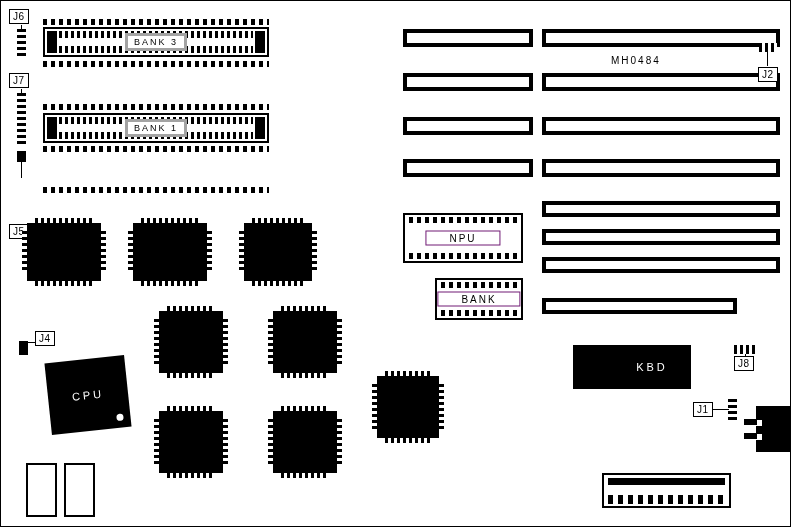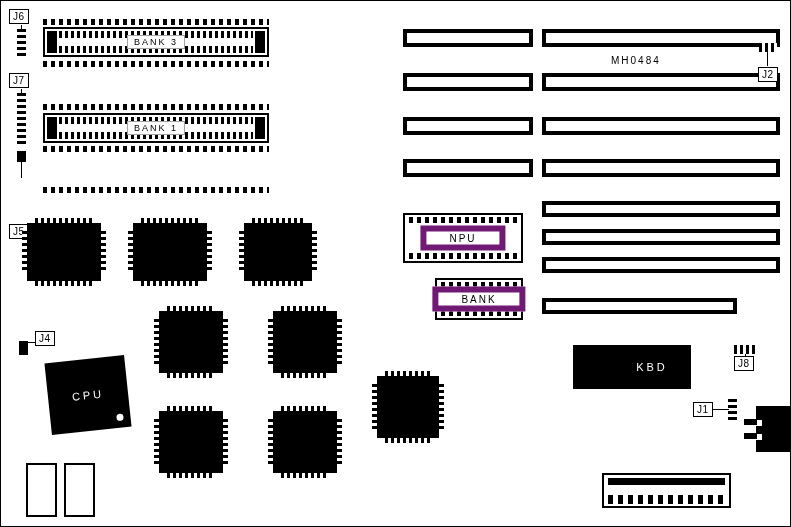--- a/index.html
+++ b/index.html
@@ -22,34 +22,34 @@
   .slot{background:#000;border:1px solid #000;}
   .slot .inner{position:absolute;left:3px;top:3px;right:3px;bottom:3px;background:#fff;}
 
   
   .simm{position:absolute;background:#fff;border:2px solid #000;}
   .simm .teeth{position:absolute;left:14px;right:14px;top:2px;height:7px;
     background:repeating-linear-gradient(to right,#000 0 3px,#fff 3px 6px);}
   .simm .teeth2{position:absolute;left:14px;right:14px;bottom:2px;height:7px;
     background:repeating-linear-gradient(to right,#000 0 3px,#fff 3px 6px);}
   .simm .lbl{position:absolute;left:50%;top:50%;transform:translate(-50%,-50%);
-    background:#fff;border:1px solid #a3a3a3;font-size:9px;letter-spacing:2px;padding:1px 6px;
+    background:#fff;border:3px solid #a3a3a3;font-size:9px;letter-spacing:2px;padding:1px 6px;
     font-family:"Liberation Sans",sans-serif;color:#000;white-space:nowrap;}
   .simm .endL,.simm .endR{position:absolute;top:2px;bottom:2px;width:10px;background:#000;}
   .simm .endL{left:2px;}
   .simm .endR{right:2px;}
 
   
   .dip{position:absolute;background:#fff;border:2px solid #000;}
   .dip .row{position:absolute;left:4px;right:4px;height:6px;
     background:repeating-linear-gradient(to right,#000 0 4px,#fff 4px 8px);}
   .dip .row.t{top:2px;}
   .dip .row.b{bottom:2px;}
   .dip .lbl{position:absolute;left:50%;top:50%;transform:translate(-50%,-50%);
-    border:6px solid #701a75;background:#fff;font-size:10px;letter-spacing:2px;padding:1px 23px;color:#000;white-space:nowrap;}
+    border:1px solid #701a75;background:#fff;font-size:10px;letter-spacing:2px;padding:1px 23px;color:#000;white-space:nowrap;}
 
   
   .hdr{position:absolute;background:#000;}
 
   
   .callout{position:absolute;border:1px solid #000;background:#fff;font-size:10px;
     padding:1px 3px;color:#000;letter-spacing:0.5px;}
   .lead{position:absolute;background:#000;}
 
   .plaintext{position:absolute;font-size:10px;letter-spacing:2px;color:#000;}

